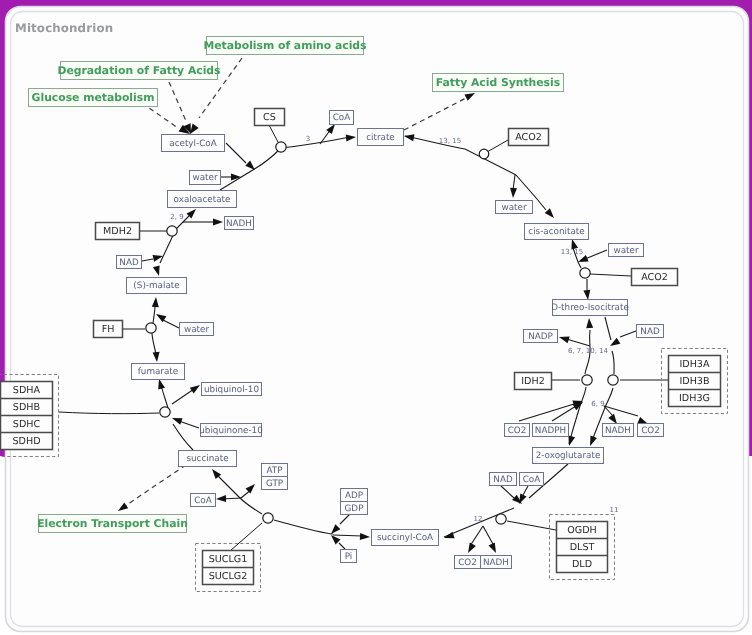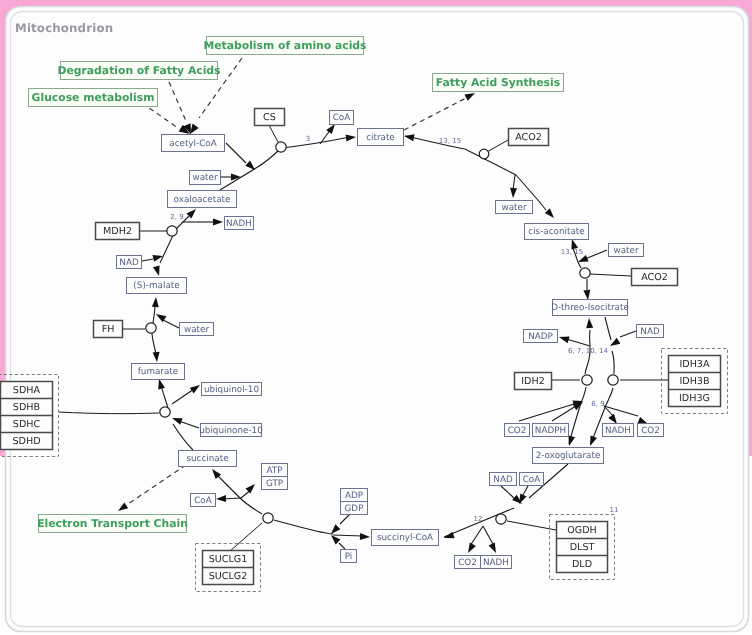--- a/index.html
+++ b/index.html
@@ -1,18 +1,18 @@
 <!DOCTYPE html>
 <html><head>
 <meta charset="utf-8">
 <style>
   html,body{margin:0;padding:0;background:#ffffff;}
   body{width:752px;height:635px;overflow:hidden;-webkit-font-smoothing:antialiased;text-rendering:geometricPrecision;
        font-family:"DejaVu Sans",sans-serif;}
-  #stage{position:relative;width:752px;height:456px;background:#f9a8d4;}
+  #stage{position:relative;width:752px;height:456px;background:#a21caf;}
   svg#diagram{position:absolute;left:0;top:0;}
   .met-box{fill:#fdfdfe;stroke:#6c7391;stroke-width:1;}
   .met-label{fill:#555f82;font-size:8.8px;font-family:"DejaVu Sans",sans-serif;
              text-anchor:middle;dominant-baseline:middle;}
   .enz-box{fill:#fdfdfd;stroke:#4a4a4a;stroke-width:1.5;}
   .enz-label{fill:#2b2b2b;font-size:9.6px;text-anchor:middle;dominant-baseline:middle;}
   .path-box{fill:#fbfdf7;stroke:#8ba891;stroke-width:1;}
   .path-label{fill:#3f9e5d;font-size:10.8px;font-weight:bold;
               text-anchor:middle;dominant-baseline:middle;}
   .cplx-box{fill:#fdfdfd;stroke:#4a4a4a;stroke-width:1.5;}

